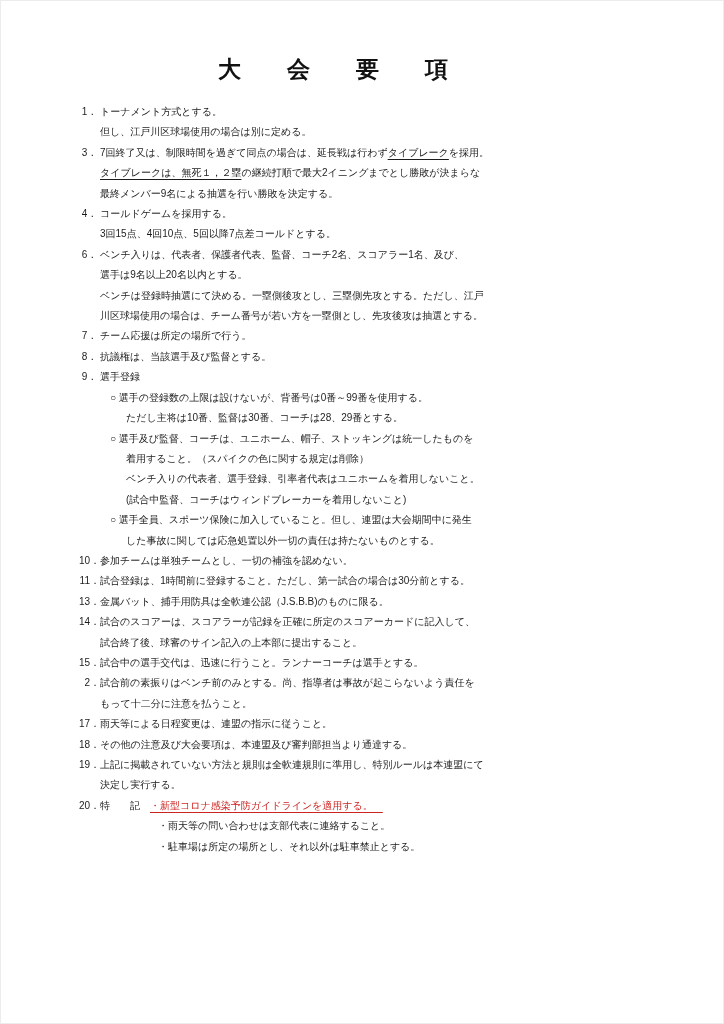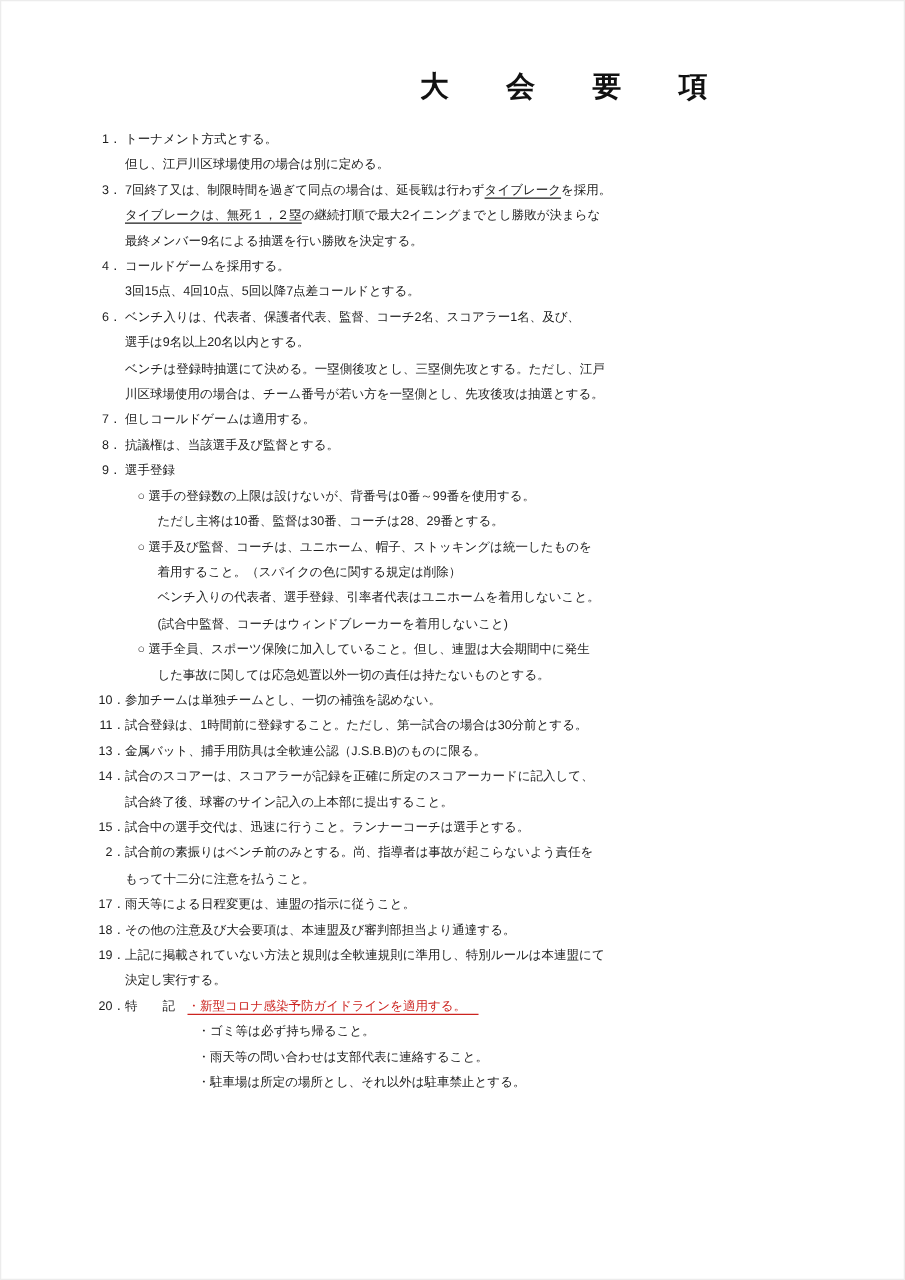--- a/index.html
+++ b/index.html
@@ -22,21 +22,21 @@
     box-shadow: inset 0 0 0 1px #ececec;
   }
   .content {
     box-sizing: border-box;
     padding: 53px 58px 0 100px;
   }
   .doc-title {
     font-size: 23px;
     font-weight: bold;
     line-height: 32px;
-    text-align: right;
+    text-align: center;
     margin: 0 100px 17px 0;
     white-space: pre;
     color: #111;
   }
   .rules {
     font-size: 10px;
     line-height: 20.4px;
   }
   .item { margin: 0; }
   .line { margin: 0; }
@@ -78,21 +78,21 @@
           <div class="line ind-base"><span class="num">4． </span><span>コールドゲームを採用する。</span></div>
           <div class="line ind-cont"><span>3回15点、4回10点、5回以降7点差コールドとする。</span></div>
         </div>
         <div class="item">
           <div class="line ind-base"><span class="num">6． </span><span>ベンチ入りは、代表者、保護者代表、監督、コーチ2名、スコアラー1名、及び、</span></div>
           <div class="line ind-cont"><span>選手は9名以上20名以内とする。</span></div>
           <div class="line ind-cont"><span>ベンチは登録時抽選にて決める。一塁側後攻とし、三塁側先攻とする。ただし、江戸</span></div>
           <div class="line ind-cont"><span>川区球場使用の場合は、チーム番号が若い方を一塁側とし、先攻後攻は抽選とする。</span></div>
         </div>
         <div class="item">
-          <div class="line ind-base"><span class="num">7． </span><span>但しコールドゲームは適用する。</span></div>
+          <div class="line ind-base"><span class="num">7． </span><span>チーム応援は所定の場所で行う。</span></div>
         </div>
         <div class="item">
           <div class="line ind-base"><span class="num">8． </span><span>抗議権は、当該選手及び監督とする。</span></div>
         </div>
         <div class="item">
           <div class="line ind-base"><span class="num">9． </span><span>選手登録</span></div>
           <div class="line ind-bullet"><span>○ 選手の登録数の上限は設けないが、背番号は0番～99番を使用する。</span></div>
           <div class="line ind-bullet-cont"><span>ただし主将は10番、監督は30番、コーチは28、29番とする。</span></div>
           <div class="line ind-bullet"><span>○ 選手及び監督、コーチは、ユニホーム、帽子、ストッキングは統一したものを</span></div>
           <div class="line ind-bullet-cont"><span>着用すること。（スパイクの色に関する規定は削除）</span></div>
@@ -126,19 +126,18 @@
         </div>
         <div class="item">
           <div class="line ind-base"><span class="num">18．</span><span>その他の注意及び大会要項は、本連盟及び審判部担当より通達する。</span></div>
         </div>
         <div class="item">
           <div class="line ind-base"><span class="num">19．</span><span>上記に掲載されていない方法と規則は全軟連規則に準用し、特別ルールは本連盟にて</span></div>
           <div class="line ind-cont"><span>決定し実行する。</span></div>
         </div>
         <div class="item">
           <div class="line ind-base"><span class="num">20．</span><span>特　　記　</span><span class="u red">・新型コロナ感染予防ガイドラインを適用する。　</span></div>
-          <div class="line ind-dot"><span>・ゴミ等は必ず持ち帰ること。</span></div>
           <div class="line ind-dot"><span>・雨天等の問い合わせは支部代表に連絡すること。</span></div>
           <div class="line ind-dot"><span>・駐車場は所定の場所とし、それ以外は駐車禁止とする。</span></div>
         </div>
       </div>
   </div>
 </div>
 
 </body></html>

